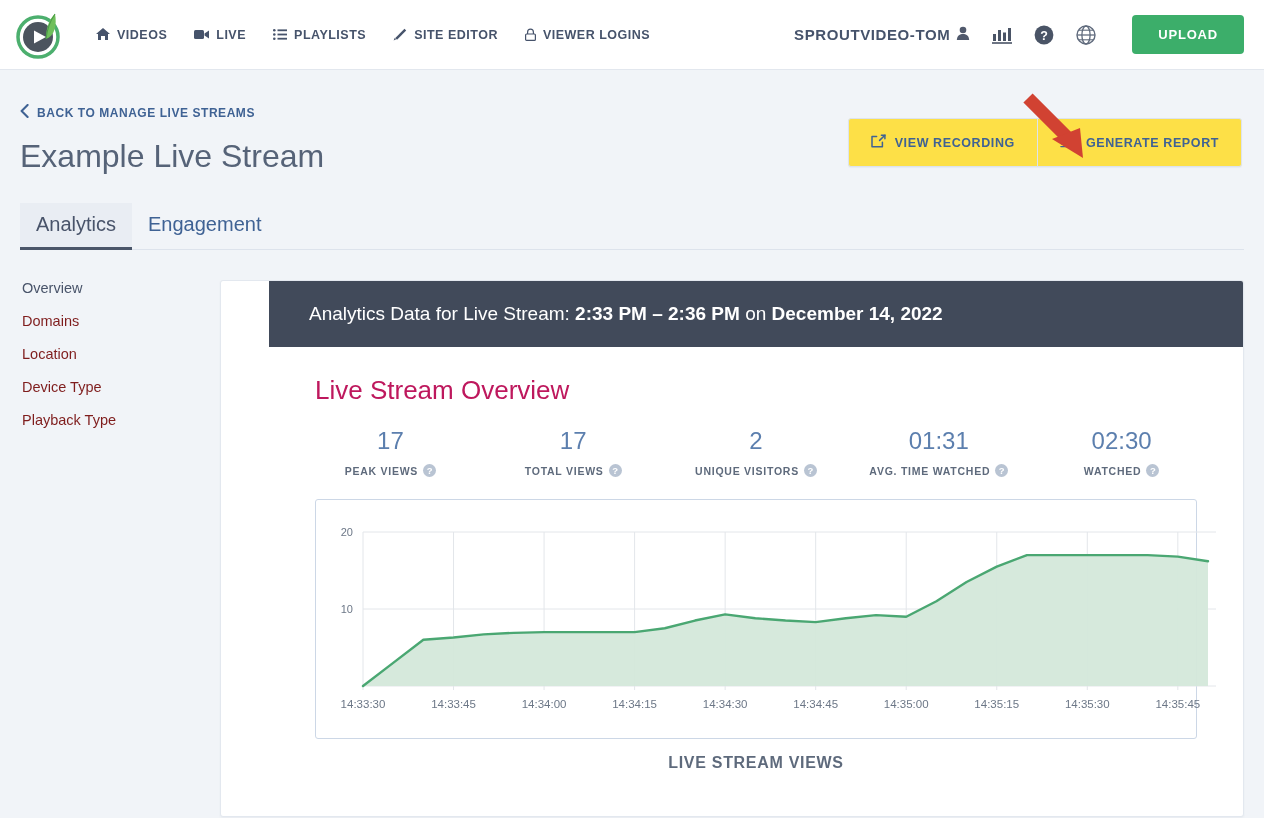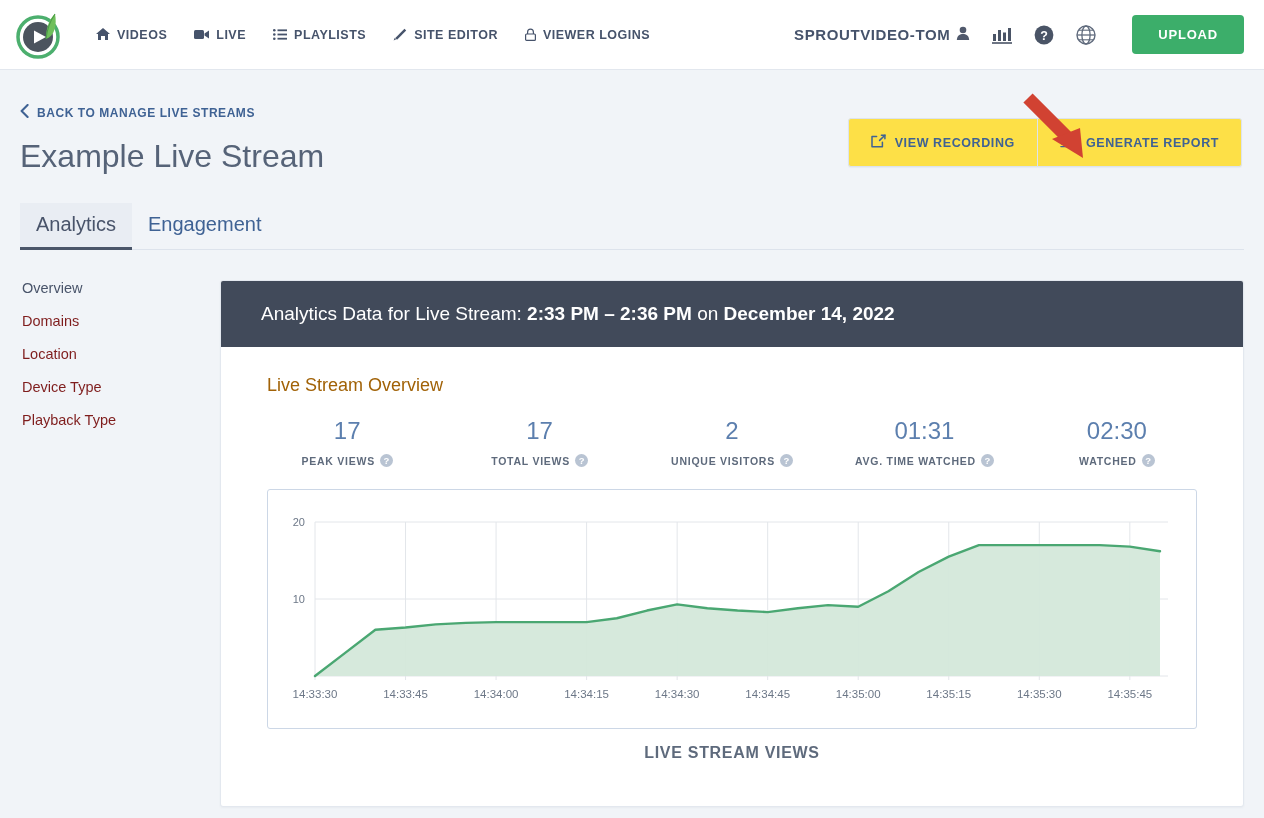--- a/index.html
+++ b/index.html
@@ -95,29 +95,30 @@
     display:block; font-size:14.5px; margin-bottom:17px;
     text-decoration:none; cursor:pointer; color:#7f1d1d;
   }
   .side-item.active { color:#49546a; cursor:default; }
 
   .card {
     flex:1; background:#fff;
     border:1px solid #e3e8ef; border-radius:3px;
     box-shadow:0 1px 2px rgba(60,70,90,.05);
     overflow:hidden;
+    padding-left:48px;
   }
   .card-head {
     background:#414a5a; color:#fff;
     padding:22px 40px; font-size:19px; font-weight:normal;
   }
   .card-head b { font-weight:bold; }
   .card-body { padding:28px 46px 44px 46px; }
   .overview-title {
-    font-size:18px; font-weight:normal; color:#a16207;
+    font-size:26px; font-weight:normal; color:#be185d;
     margin:0 0 22px 0;
   }
 
   .stats { display:flex; margin:0 0 22px 0;gap:32px; }
   .stat { flex:1; text-align:center; }
   .stat-val { font-size:24px; color:#5c7fae; line-height:1.1; }
   .stat-lbl {
     margin-top:10px; font-size:10.5px; font-weight:bold;
     letter-spacing:.75px; color:#5e6a7c;
     display:flex; align-items:flex-end; justify-content:center; gap:5px;

